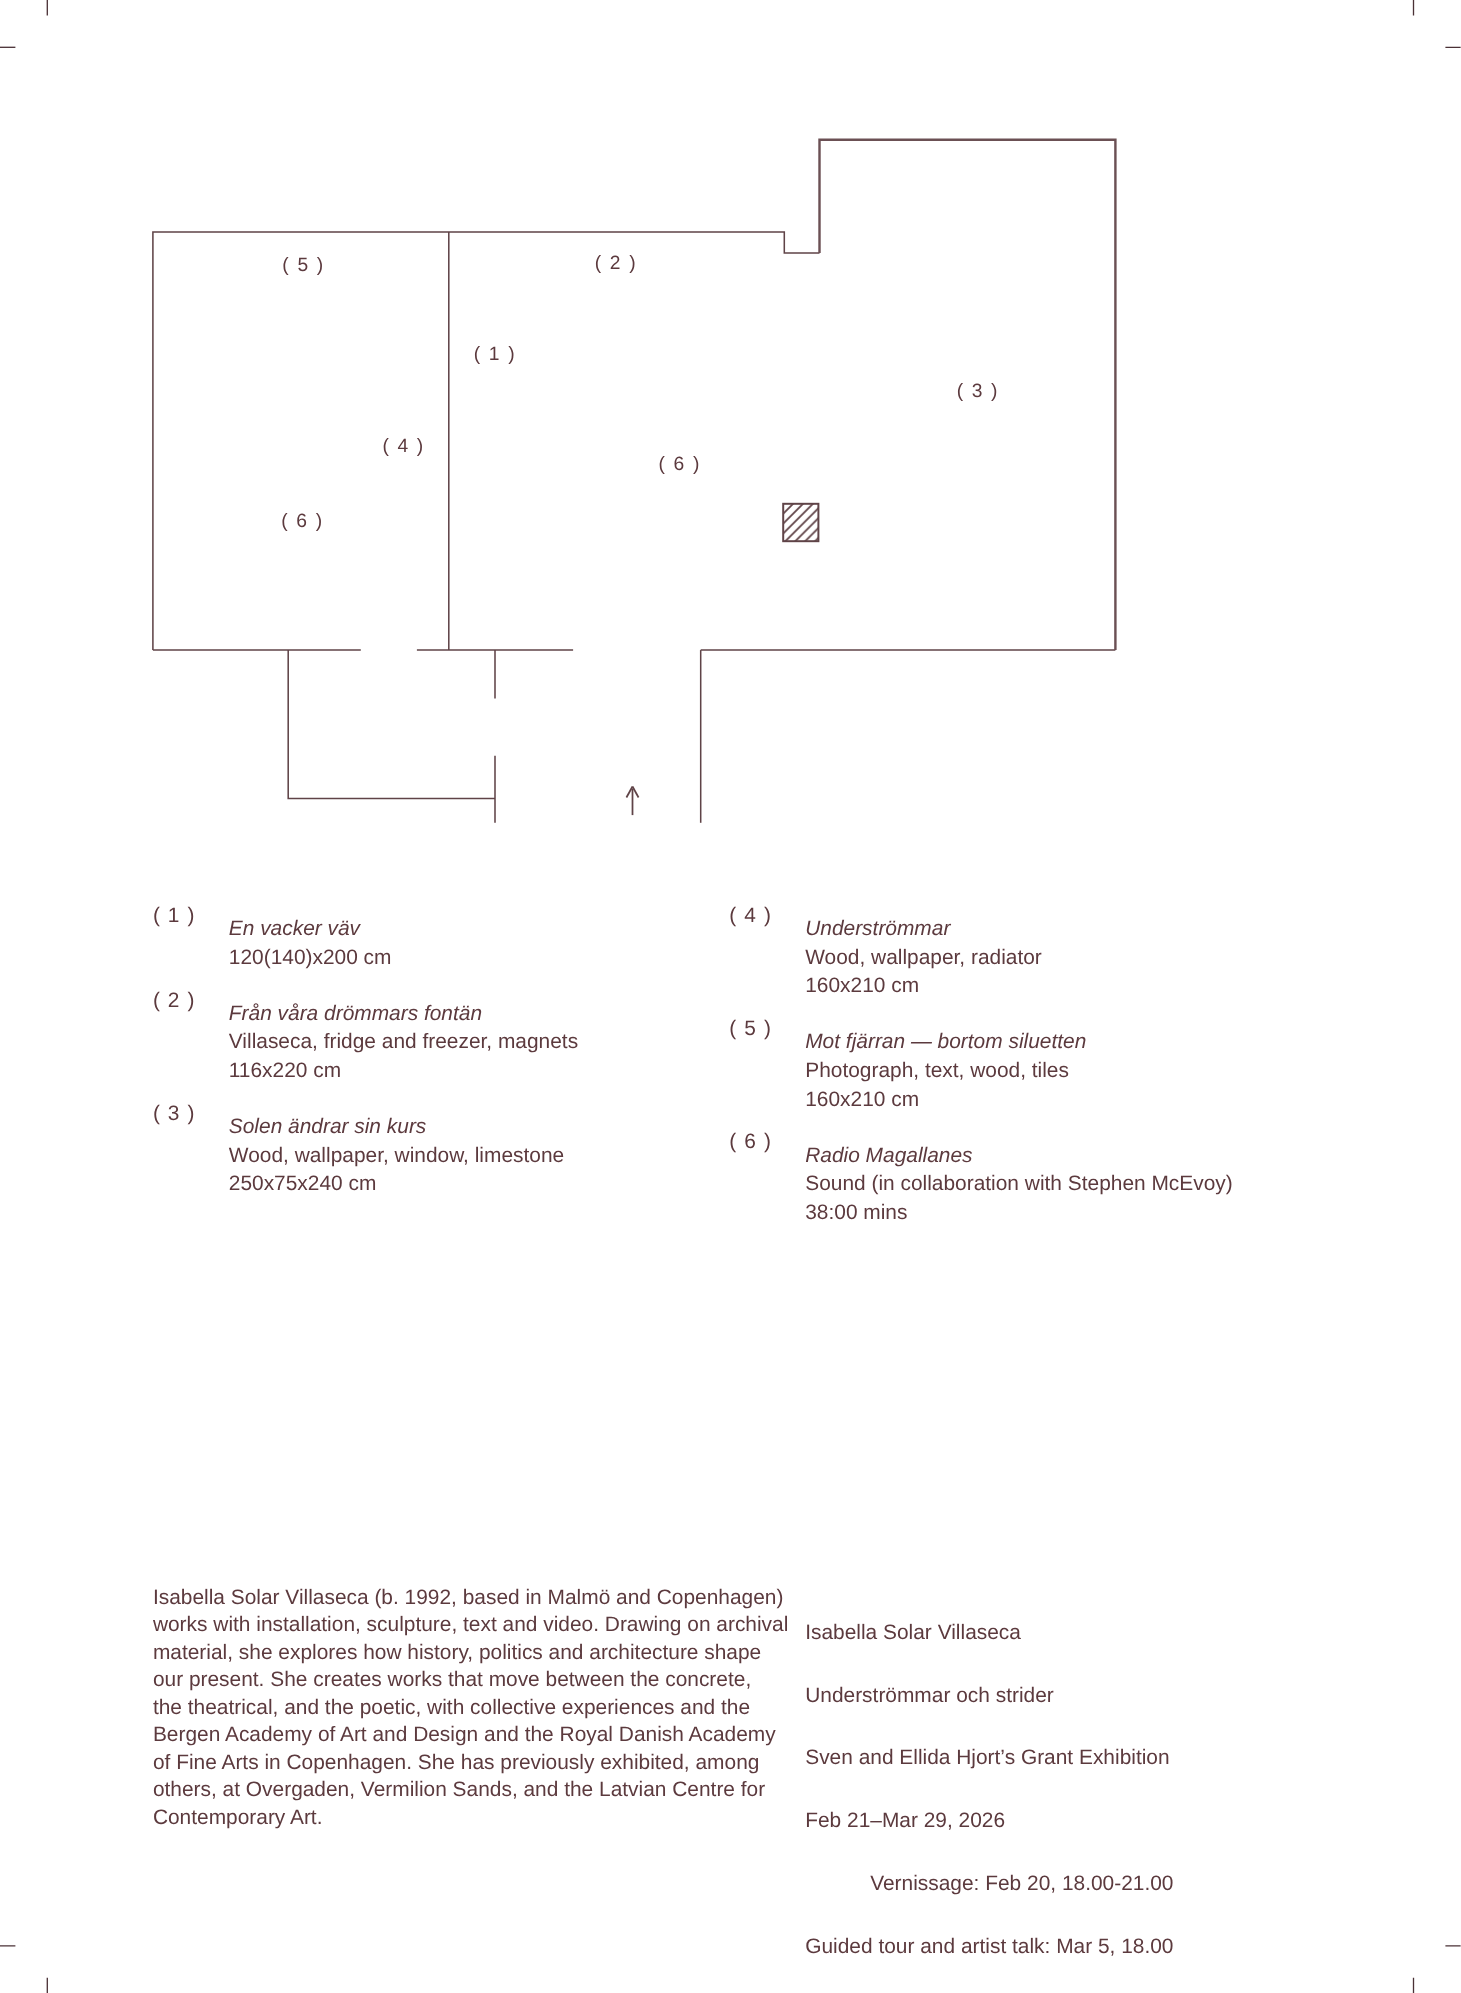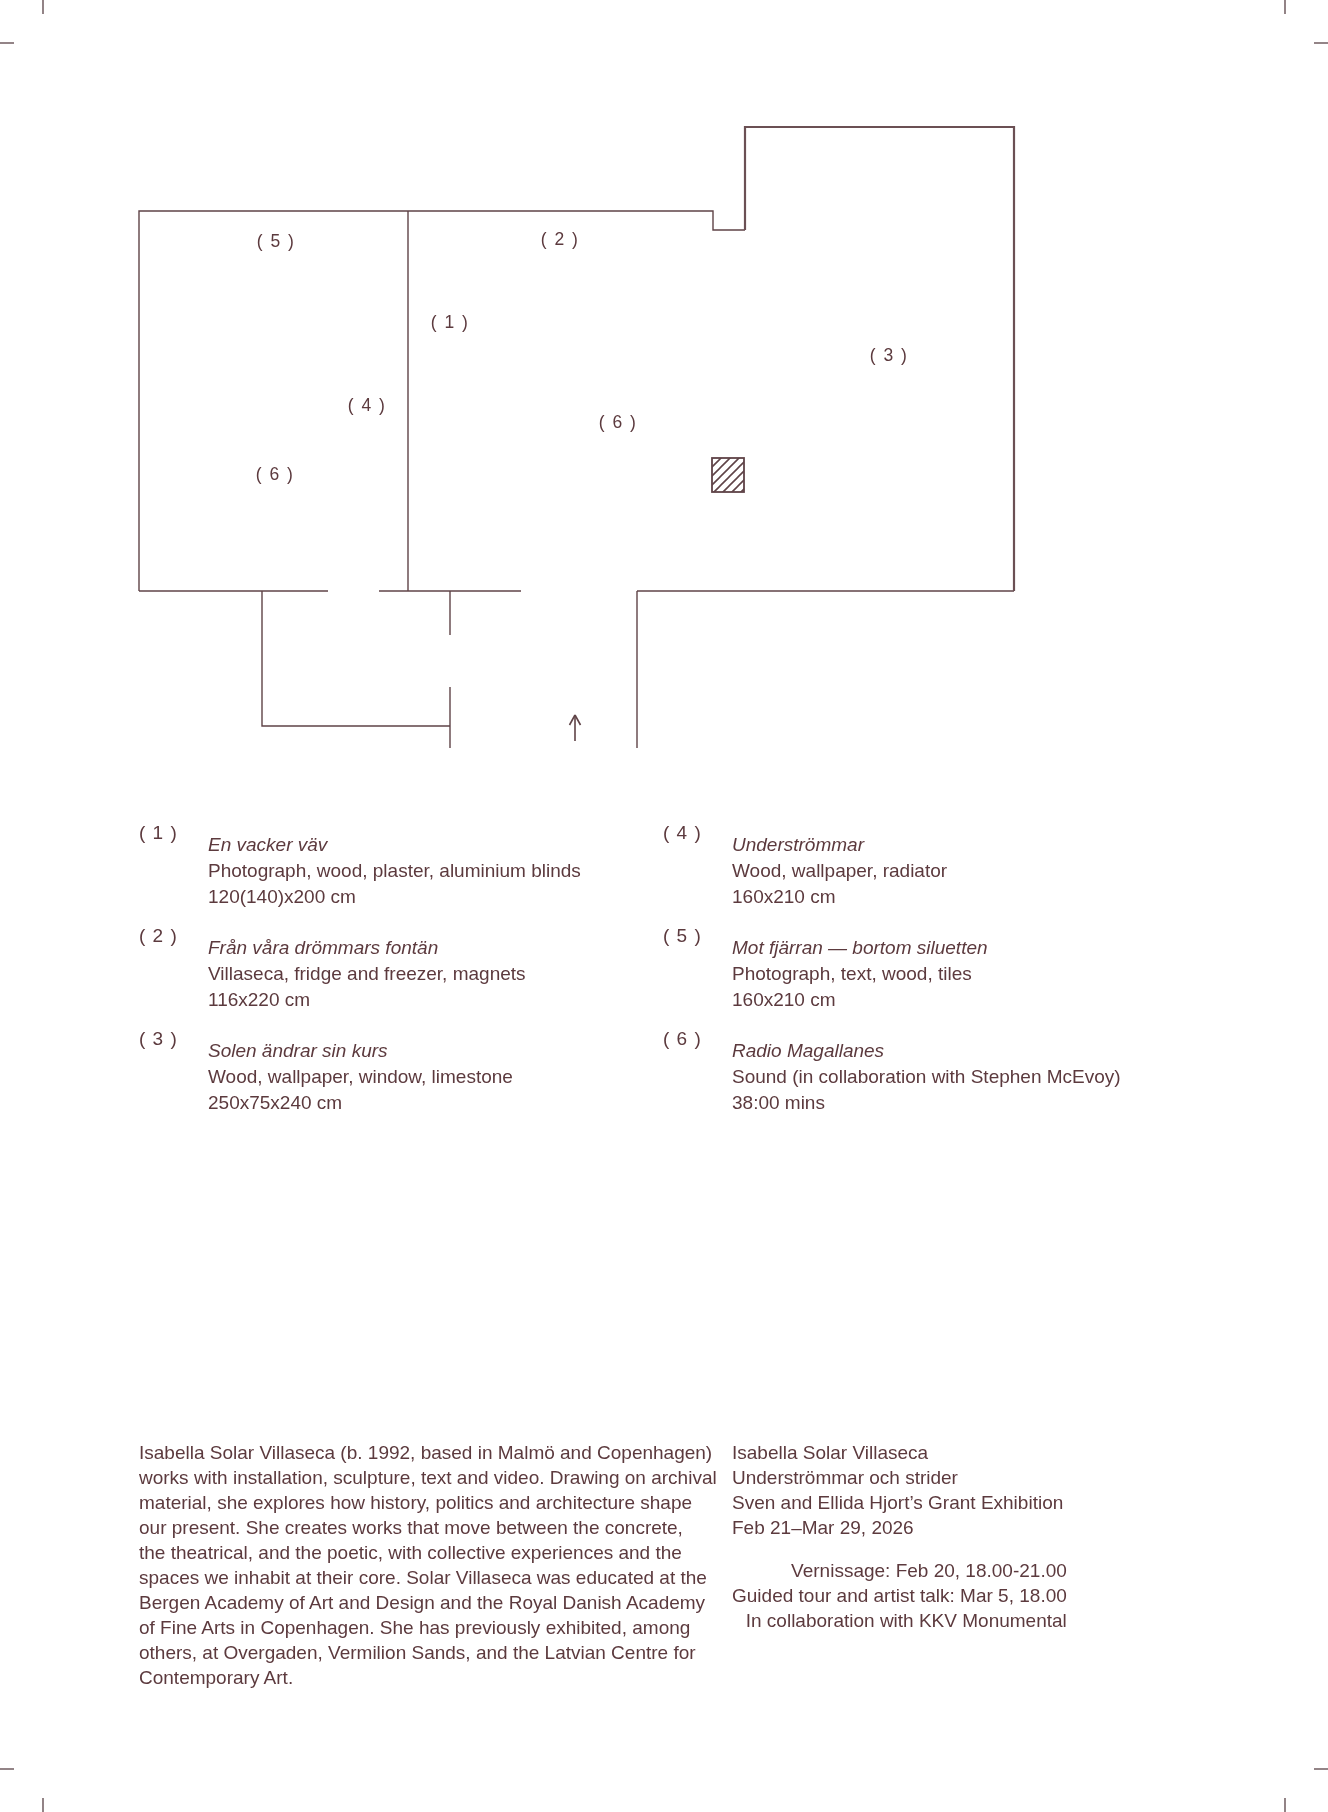--- a/index.html
+++ b/index.html
@@ -51,21 +51,21 @@
   }
   .bio-line { white-space: nowrap; }
 
   .info-block {
     position: absolute;
     left: 732px;
     top: 1440px;
     font-size: 19px;
     line-height: 25px;
   }
-  .info-line { white-space: nowrap; }
+  .info-line { white-space: nowrap; margin-top: 32px; }
   .info-group2 { margin-top: 18px; text-align: right; }
 </style>
 </head>
 <body>
 
 <div class="page">
 
   <svg class="plan-svg" width="1328" height="1812" viewBox="0 0 1328 1812">
     <defs>
       <pattern id="hatch" patternUnits="userSpaceOnUse" width="9" height="9">
@@ -122,21 +122,20 @@
   <div class="plan-label" style="left:889px; top:355px">( 3 )</div>
   <div class="plan-label" style="left:367px; top:405px">( 4 )</div>
   <div class="plan-label" style="left:618px; top:422px">( 6 )</div>
   <div class="plan-label" style="left:275px; top:474px">( 6 )</div>
 
   <div class="works-col left">
     <div class="work-item">
       <div class="work-num">( 1 )</div>
       <div class="work-lines">
         <div class="work-title">En vacker väv</div>
-        <div class="work-materials">Photograph, wood, plaster, aluminium blinds</div>
         <div class="work-dims">120(140)x200 cm</div>
       </div>
     </div>
     <div class="work-item">
       <div class="work-num">( 2 )</div>
       <div class="work-lines">
         <div class="work-title">Från våra drömmars fontän</div>
         <div class="work-materials">Villaseca, fridge and freezer, magnets</div>
         <div class="work-dims">116x220 cm</div>
       </div>
@@ -177,21 +176,20 @@
       </div>
     </div>
   </div>
 
   <div class="bio-block">
     <div class="bio-line">Isabella Solar Villaseca (b. 1992, based in Malmö and Copenhagen)</div>
     <div class="bio-line">works with installation, sculpture, text and video. Drawing on archival</div>
     <div class="bio-line">material, she explores how history, politics and architecture shape</div>
     <div class="bio-line">our present. She creates works that move between the concrete,</div>
     <div class="bio-line">the theatrical, and the poetic, with collective experiences and the</div>
-    <div class="bio-line">spaces we inhabit at their core. Solar Villaseca was educated at the</div>
     <div class="bio-line">Bergen Academy of Art and Design and the Royal Danish Academy</div>
     <div class="bio-line">of Fine Arts in Copenhagen. She has previously exhibited, among</div>
     <div class="bio-line">others, at Overgaden, Vermilion Sands, and the Latvian Centre for</div>
     <div class="bio-line">Contemporary Art.</div>
   </div>
 
   <div class="info-block">
     <div class="info-group1">
       <div class="info-line">Isabella Solar Villaseca</div>
       <div class="info-line">Underströmmar och strider</div>

